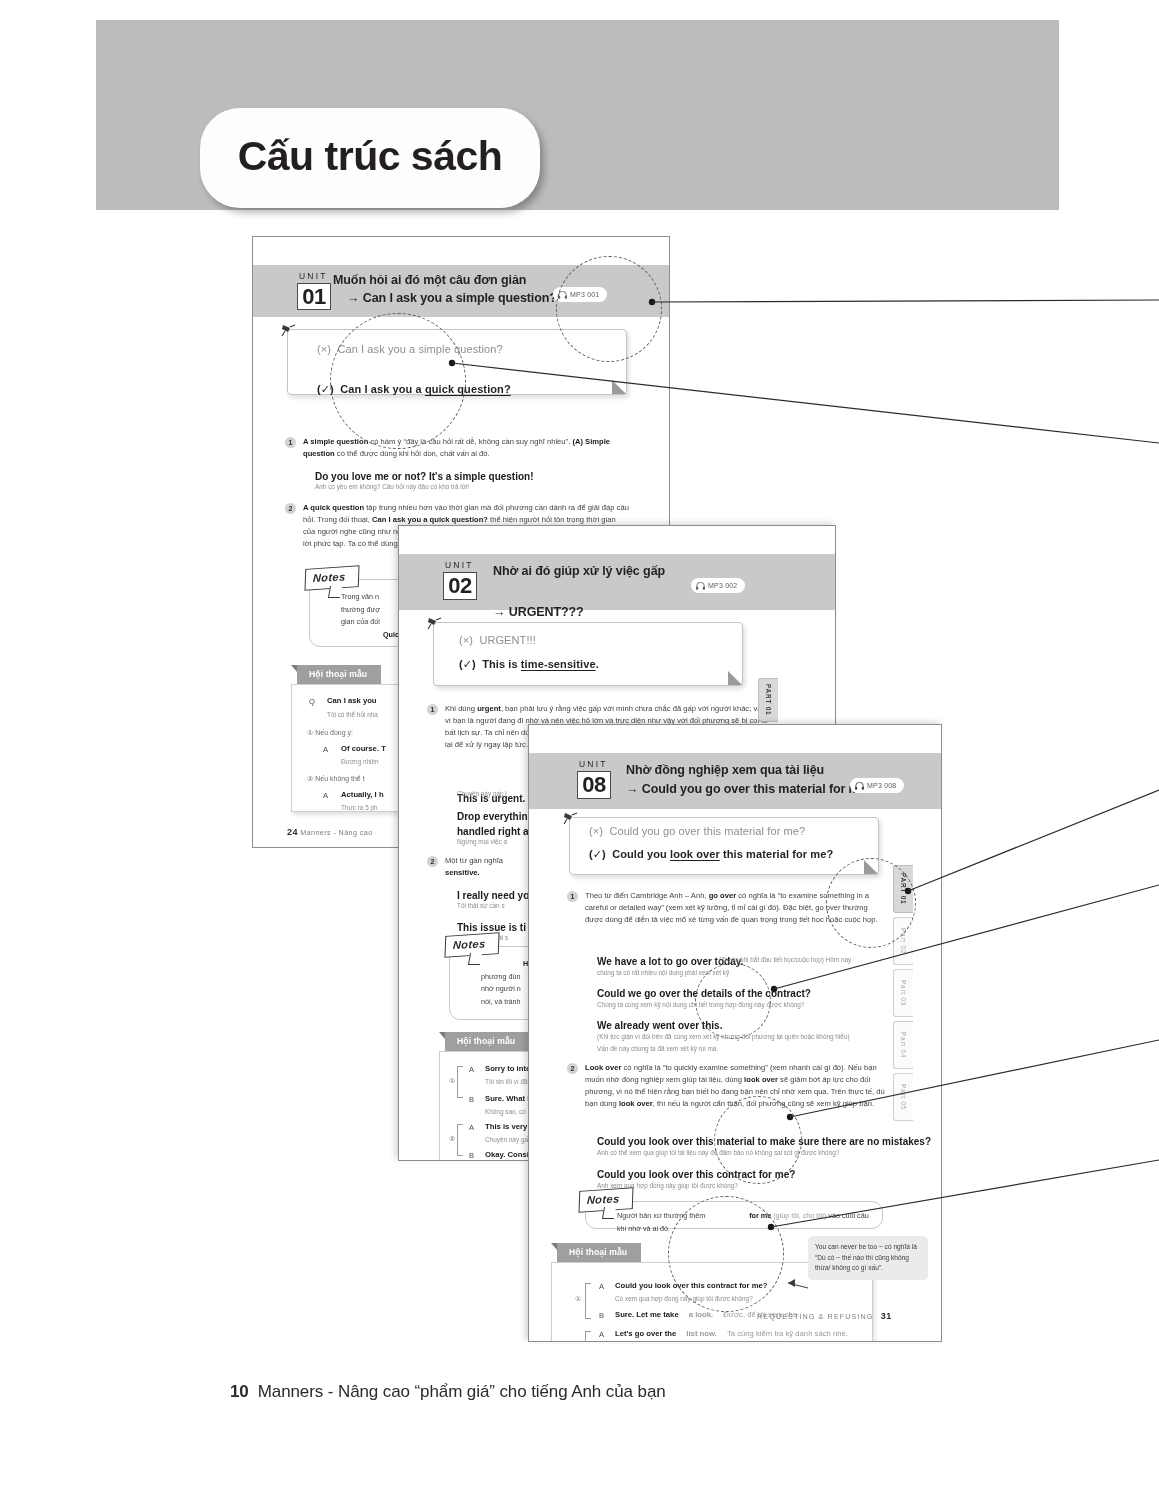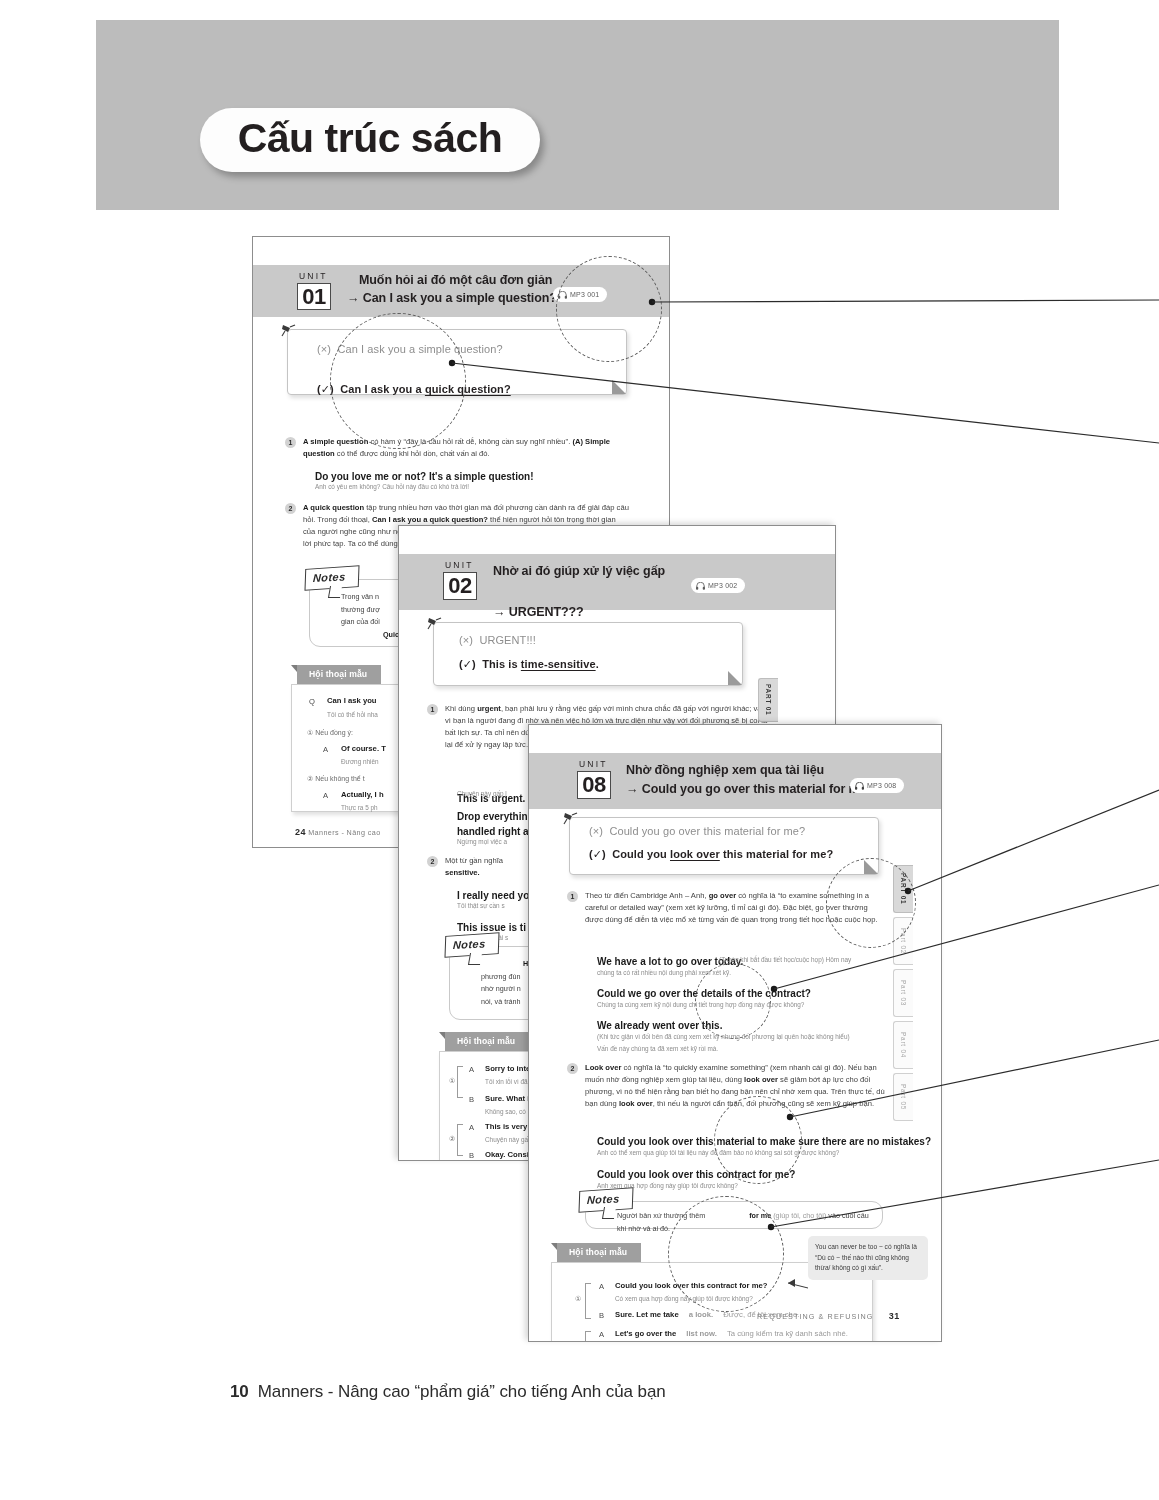--- a/index.html
+++ b/index.html
@@ -19,21 +19,21 @@
   
   .banner {
     position: absolute;
     left: 96px; top: 20px;
     width: 963px; height: 190px;
     background: #bcbcbc;
   }
   .banner-pill {
     position: absolute;
     left: 104px; top: 88px;
-    width: 340px; height: 64px;
+    width: 340px; height: 100px;
     background: #fdfdfd;
     border-radius: 40px;
     box-shadow: 4px 5px 7px rgba(0,0,0,0.28);
     display: flex; align-items: center; justify-content: center;
   }
   .banner-pill span {
     font-size: 41px;
     font-weight: 700;
     letter-spacing: -0.5px;
     color: #231f20;
@@ -230,21 +230,21 @@
     width: 6px;
   }
 
   
   .pg-foot {
     position: absolute;
     font-size: 7.2px; color: #7d7d7d;
     letter-spacing: 0.4px;
     white-space: nowrap;
   }
-  .pg-foot b { color: #2a2a2a; font-size: 9px; margin-left: 8px; }
+  .pg-foot b { color: #2a2a2a; font-size: 9px; }
   .pg-foot .rt { letter-spacing: 1.1px; }
 
   
   .part-tabs { position: absolute; }
   .part-tab {
     position: absolute;
     width: 20px;
     border: 1px solid #d0d0d0;
     border-right: none;
     border-radius: 3px 0 0 3px;
@@ -300,21 +300,21 @@
     <span>Cấu trúc sách</span>
   </div>
 </div>
 
 <div class="sheet p1">
   <div class="page-inner">
     <div class="unit-strip"></div>
 
     <div class="unit-label" style="left:46px; top:34px;">UNIT</div>
     <div class="unit-num" style="left:44px; top:46px; width:34px; height:27px;">01</div>
-    <div class="unit-title-vi" style="left:106px; top:36px;">Muốn hỏi ai đó một câu đơn giản</div>
+    <div class="unit-title-vi" style="left:80px; top:36px;">Muốn hỏi ai đó một câu đơn giản</div>
     <div class="unit-title-en" style="left:94px; top:54px;">→ Can I ask you a simple question???</div>
 
     <div class="mp3-badge" style="left:300px; top:50px;">
       <svg width="9" height="8" viewBox="0 0 12 10">
         <path d="M1 7V5a5 5 0 0 1 10 0v2" fill="none" stroke="#5c5c5c" stroke-width="1.1"></path>
         <rect x="0" y="6" width="3" height="4" rx="1.2" fill="#5c5c5c"></rect>
         <rect x="9" y="6" width="3" height="4" rx="1.2" fill="#5c5c5c"></rect>
       </svg>
       <span>MP3 001</span>
     </div>

